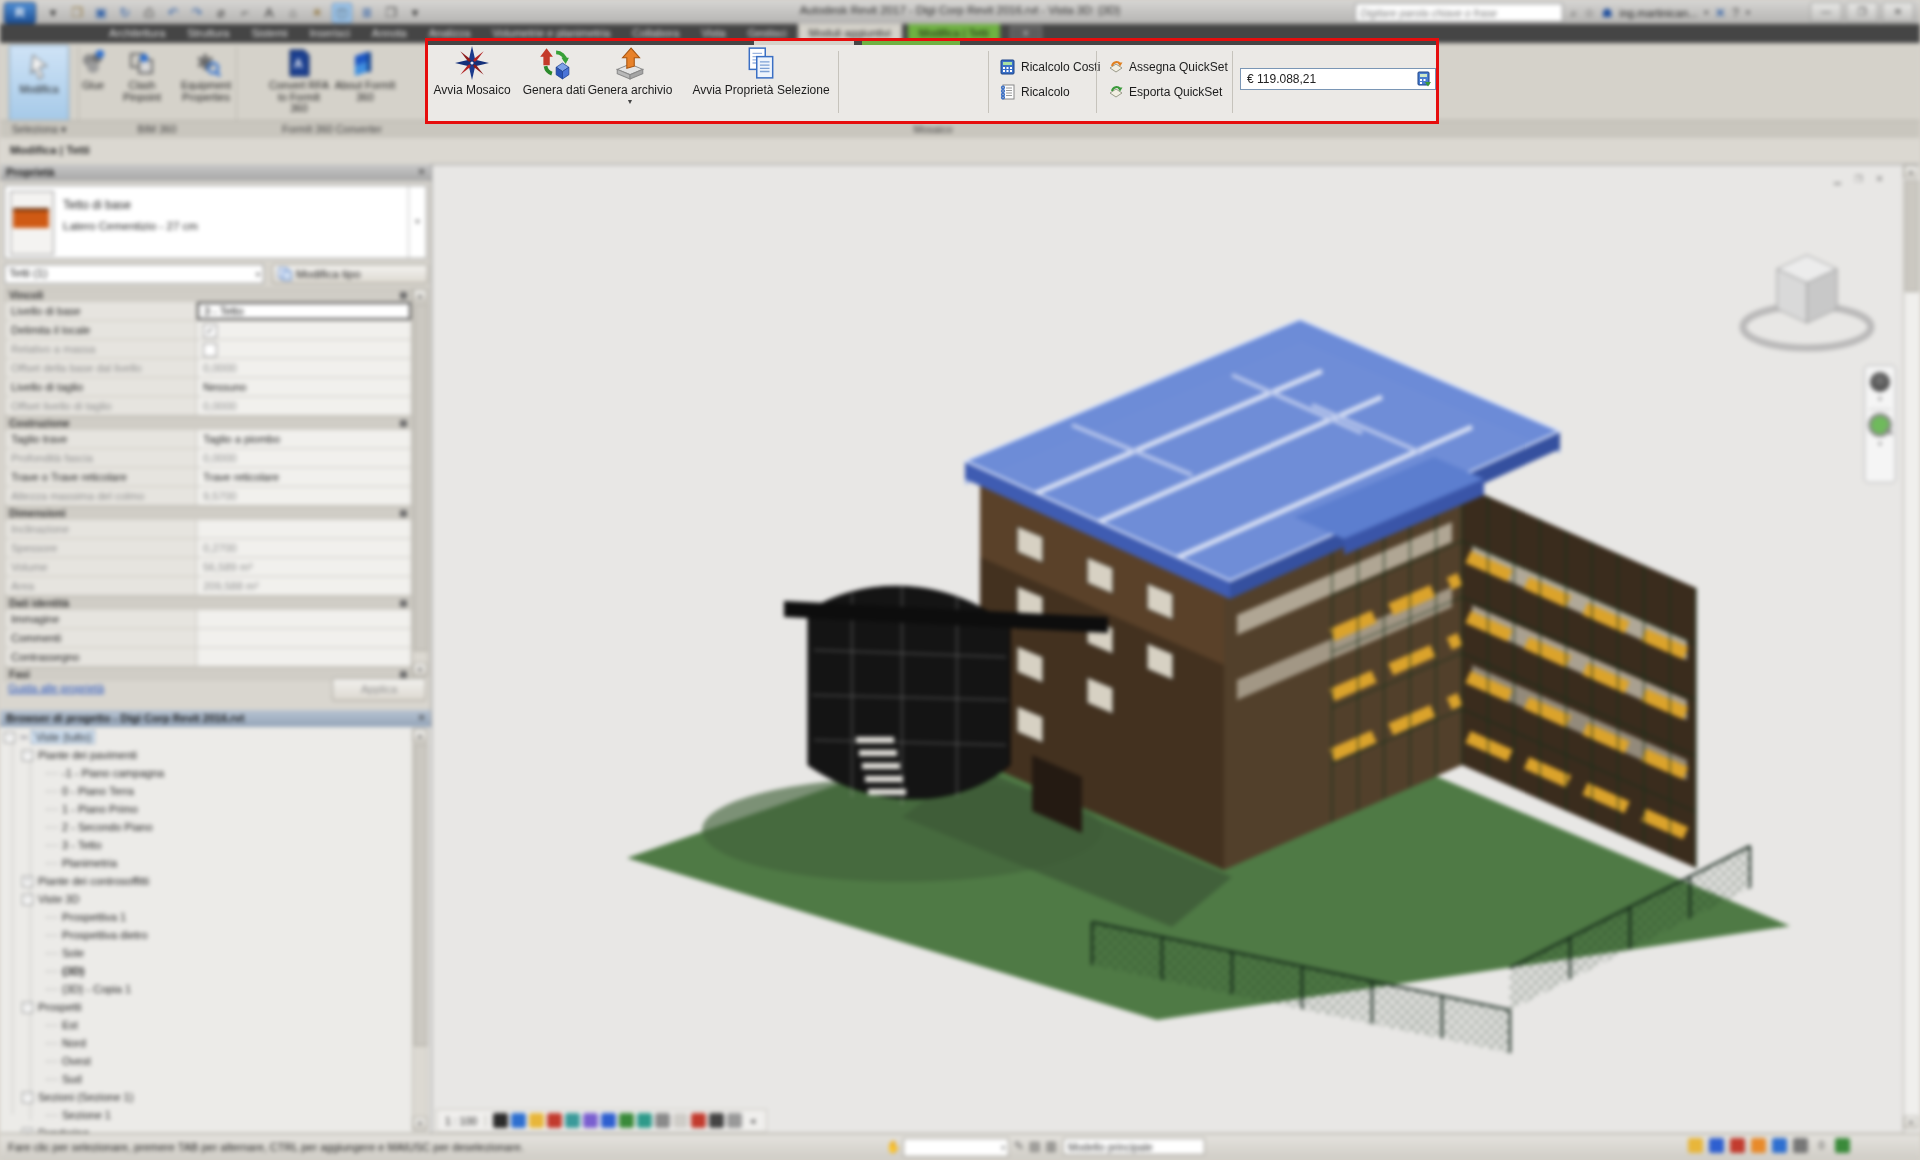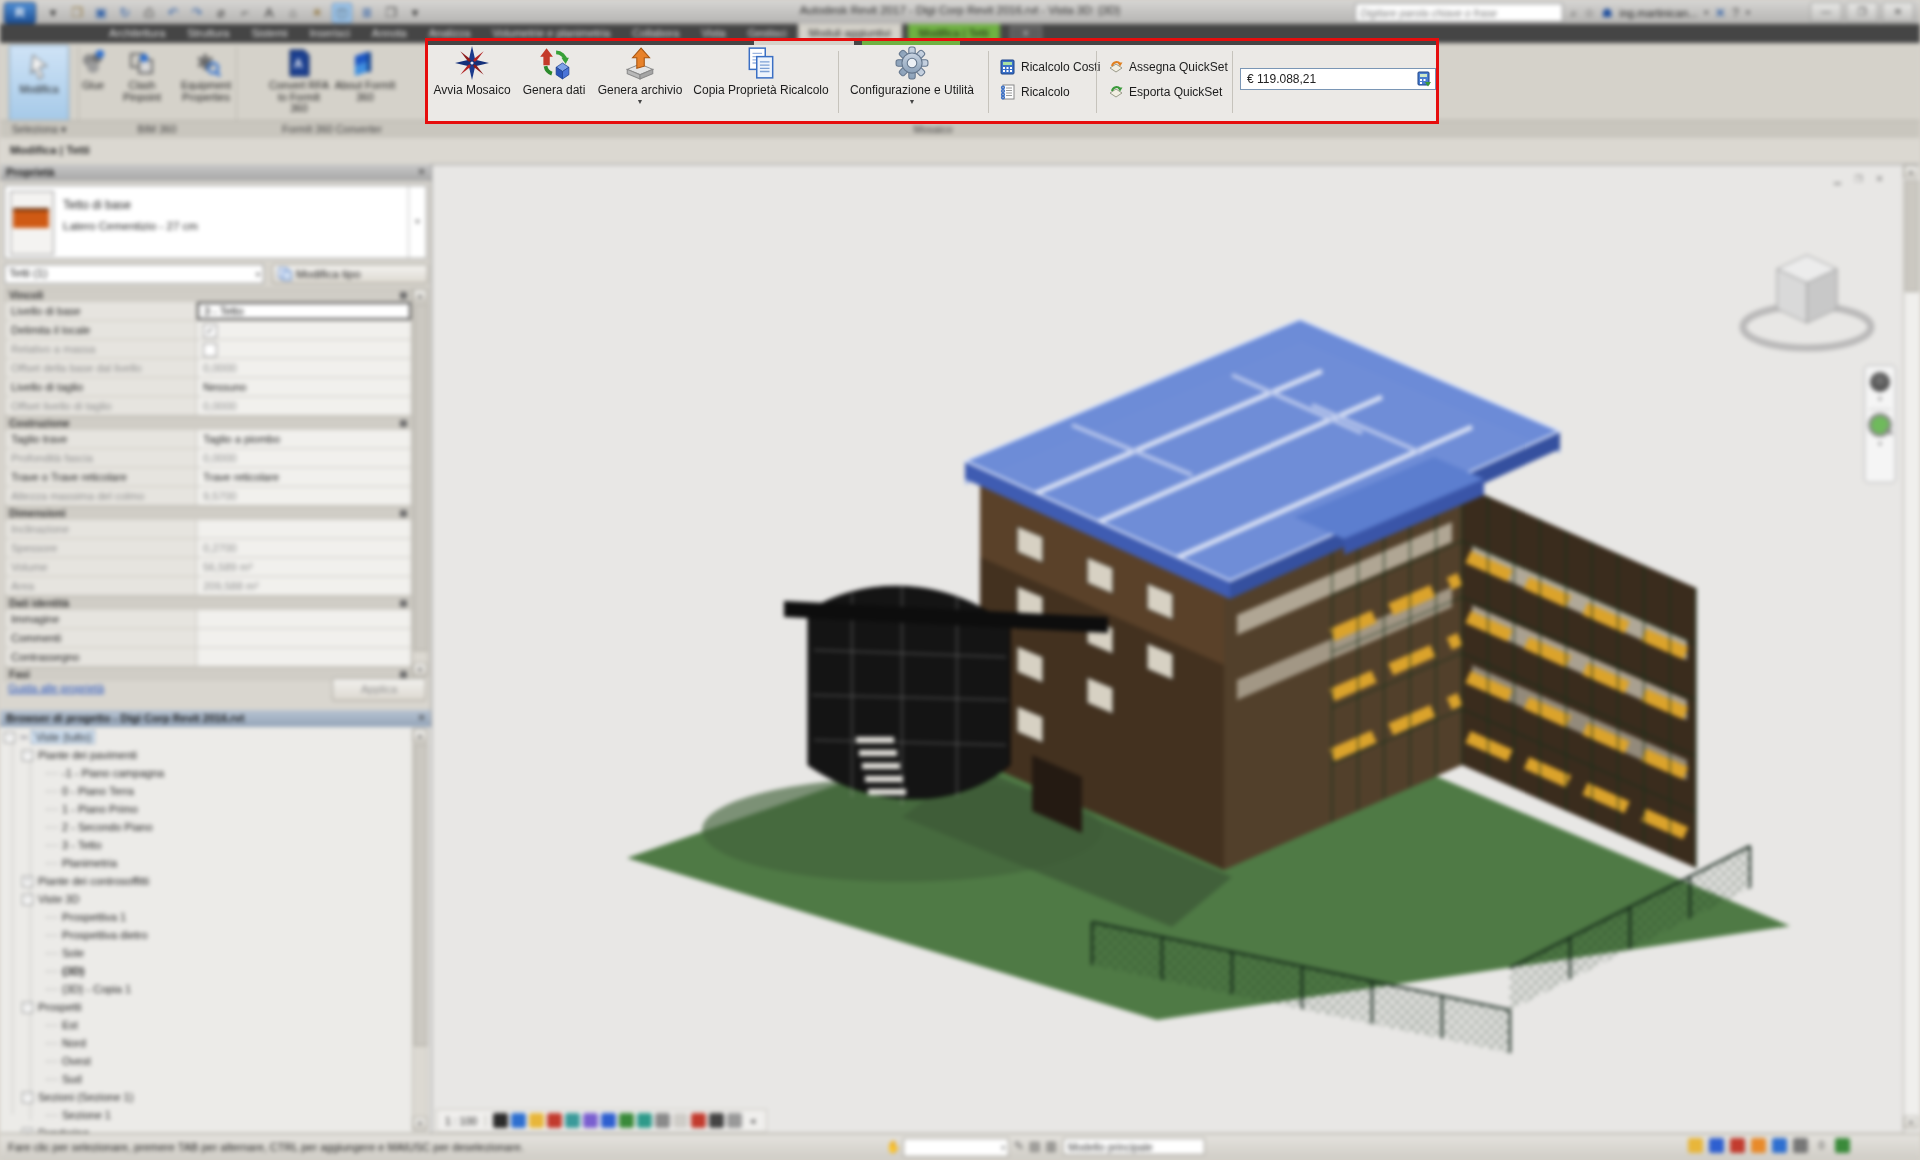--- a/index.html
+++ b/index.html
@@ -731,21 +731,21 @@
       <path d="M18,6 A9,9 0 0 1 27,14" fill="none" stroke="#37a037" stroke-width="3.5"></path>
       <path d="M27,17 L23,11 L30,11 Z" fill="#37a037"></path>
       <path d="M14,26 A9,9 0 0 1 8,19" fill="none" stroke="#2c8a2c" stroke-width="3.5"></path>
       <path d="M18,20 L24,16 L30,20 L24,24 Z" fill="#7ea2e8" stroke="#1c3f8f" stroke-width="0.7"></path>
       <path d="M18,20 L24,24 L24,31 L18,27 Z" fill="#2a54b8" stroke="#1c3f8f" stroke-width="0.7"></path>
       <path d="M24,24 L30,20 L30,27 L24,31 Z" fill="#4a74d8" stroke="#1c3f8f" stroke-width="0.7"></path>
     </svg>
     <span class="mlabel">Genera dati</span>
   </div>
 
-  <div class="mbig" style="left:166px;width:92px">
+  <div class="mbig" style="left:156px;width:92px">
     <svg class="mic" viewBox="0 0 32 32">
       <path d="M4,22 L16,17 L28,22 L16,27 Z" fill="#e3e3e3" stroke="#8a8a8a"></path>
       <path d="M4,22 L16,27 L16,31 L4,26 Z" fill="#b8b8b8" stroke="#8a8a8a"></path>
       <path d="M16,27 L28,22 L28,26 L16,31 Z" fill="#a5a5a5" stroke="#8a8a8a"></path>
       <path d="M13,21 L13,11 L9,11 L17,2 L25,11 L20,11 L20,19 Z" fill="#e8822a" stroke="#a85510"></path>
     </svg>
     <span class="mlabel">Genera archivio</span>
     <span class="mdrop">▼</span>
   </div>
 
@@ -753,45 +753,25 @@
     <svg class="mic" viewBox="0 0 32 32">
       <rect x="5" y="2" width="15" height="20" fill="#fff" stroke="#3a6fc4" stroke-width="1.4"></rect>
       <g stroke="#9ab4e0" stroke-width="1.2">
             <path d="M8,7 H17 M8,10 H17 M8,13 H17 M8,16 H17"></path>
           </g>
       <rect x="12" y="10" width="15" height="20" fill="#eef4fc" stroke="#3a6fc4" stroke-width="1.4"></rect>
       <g stroke="#7da0d4" stroke-width="1.2">
             <path d="M15,15 H24 M15,18 H24 M15,21 H24 M15,24 H24"></path>
           </g>
     </svg>
-    <span class="mlabel">Copia Proprietà Ricalcolo</span>
+    <span class="mlabel">Avvia Proprietà Selezione</span>
   </div>
 
   <div class="msep" style="left:410px"></div>
 
-  <div class="mbig" style="left:414px;width:140px">
-    <svg class="mic" viewBox="0 0 32 32">
-      <defs>
-            <linearGradient id="gearg" x1="0" y1="0" x2="0" y2="1">
-        <stop offset="0" stop-color="#c9d4e2"></stop>
-              <stop offset="1" stop-color="#8aa0b8"></stop>
-            </linearGradient>
-          </defs>
-      <g transform="translate(16,16)" fill="url(#gearg)" stroke="#66788e" stroke-width="1">
-        <rect x="-3" y="-15" width="6" height="30" rx="2"></rect>
-        <rect x="-3" y="-15" width="6" height="30" rx="2" transform="rotate(45)"></rect>
-        <rect x="-3" y="-15" width="6" height="30" rx="2" transform="rotate(90)"></rect>
-        <rect x="-3" y="-15" width="6" height="30" rx="2" transform="rotate(135)"></rect>
-        <circle r="9.5"></circle>
-            <circle r="4.5" fill="#ecf0f5"></circle>
-      </g>
-    </svg>
-    <span class="mlabel">Configurazione e Utilità</span>
-    <span class="mdrop">▼</span>
-  </div>
 
   <div class="msep" style="left:560px"></div>
 
   <div class="msmall" style="left:572px;top:17px">
     <svg class="mic16" viewBox="0 0 16 16">
       <rect x="1" y="1" width="13" height="14" rx="1" fill="#3a70c8" stroke="#1c4488"></rect>
       <rect x="3" y="3" width="9" height="3" fill="#a8e0a0"></rect>
       <g fill="#fff">
             <rect x="3" y="8" width="2" height="2"></rect>
             <rect x="6.5" y="8" width="2" height="2"></rect>

